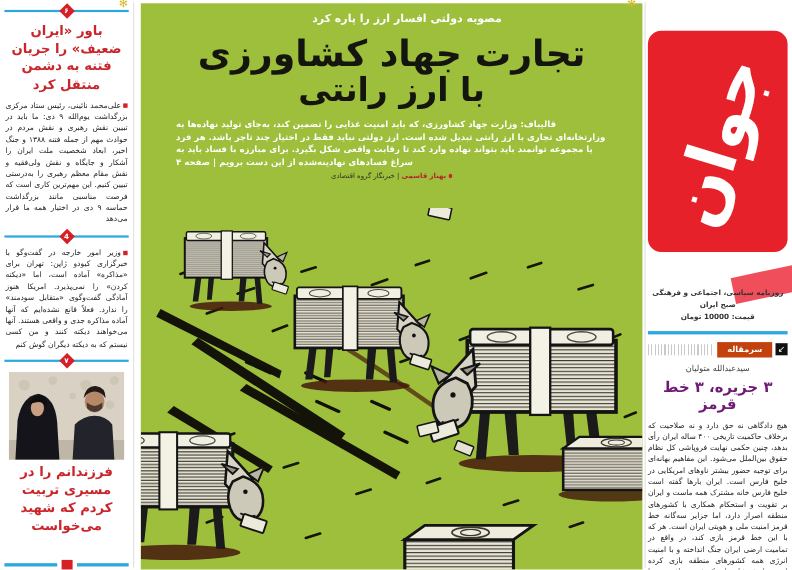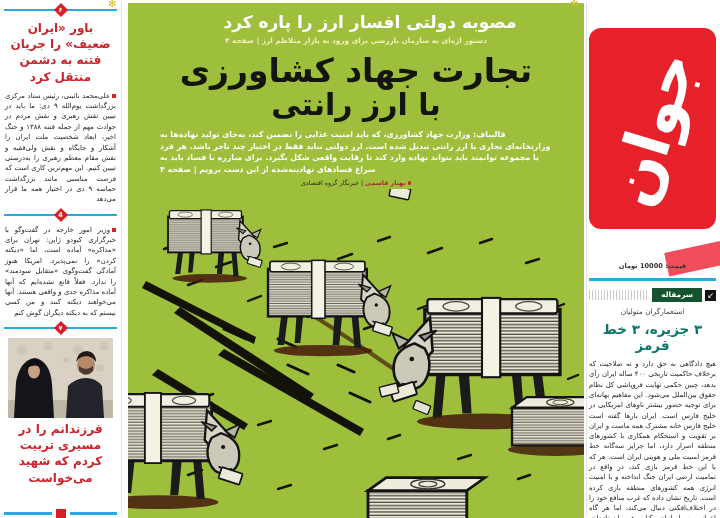--- a/index.html
+++ b/index.html
@@ -23,45 +23,45 @@
   .story-body { font-size:6.9px; line-height:1.5; text-align:justify; color:#222; margin:0 1px 4px; }
   .sq { display:inline-block; width:4px; height:4px; background:#d61f26; margin-left:2px; vertical-align:middle; }
   .photo { width:105px; margin:0 auto; display:block; }
   .cut-divider { position:absolute; bottom:-2px; left:0; right:0; display:flex; align-items:center; gap:4px; }
   .cut-divider .bl { flex:1; height:3px; background:#2aa9e0; }
   .cut-divider .rs { width:10px; height:9px; background:#d61f26; }
 
   
   .green-panel { position:absolute; left:128px; top:3px; width:456px; height:515px; background:#9ebf3b; overflow:hidden; }
   .green-text { position:relative; z-index:2; padding-top:9px; }
-  .kicker { color:#fff; font-weight:bold; font-size:17px; text-align:center;padding-left:28px; }
+  .kicker { color:#fff; font-weight:bold; font-size:10px; text-align:center;padding-left:28px; }
   .kicker-sub { color:#f2eebc; font-size:7.3px; text-align:center; margin-top:4px; font-weight:bold; }
   .main-head { color:#151510; font-weight:bold; text-align:center; line-height:1.08; margin-top:8px; letter-spacing:-0.5px; }
   .main-head .l1 { font-size:33px; display:block;text-align:center; }
   .main-head .l2 { font-size:30px; display:block; }
   .summary { color:#ffffff; font-weight:bold; font-size:7.8px; line-height:1.5; text-align:left; width:392px; margin:8px auto 0; }
   .lead-byline { text-align:center; font-size:6.3px; margin-top:3px; color:#2e2e20; }
   .lead-byline .dot { display:inline-block; width:3.5px; height:3.5px; border-radius:50%; background:#d61f26; vertical-align:middle; margin-left:2px; }
   .lead-byline .name { color:#b3262b; font-weight:bold; }
   .illu { position:absolute; left:0; top:186px; width:456px; height:329px; z-index:1; }
 
   
   .right-col { position:absolute; left:589px; top:0; width:127px; height:518px; }
   .logo-box { margin-top:28px; height:201px; background:#e62129; border-radius:12px; display:flex; align-items:center; justify-content:center; overflow:hidden; }
   .logo-text { color:#fff; font-size:62px; font-weight:bold; transform:rotate(-73deg); line-height:1; }
   .masthead-info { position:relative; text-align:center; font-size:6.6px; font-weight:bold; color:#333; line-height:1.7; margin-top:8px; }
   .masthead-info div { position:relative; z-index:1; }
   .ribbon { position:absolute; z-index:0; left:14px; top:9px; width:64px; height:24px; background:#ee3b49; transform:rotate(-12deg); opacity:.9; }
   .blue-bar { height:3px; background:#2aa9e0; margin:6px 0 7px; }
   .badge-row { display:flex; align-items:center; gap:3px; }
   .badge-icon { width:11px; height:11px; background:#111; color:#fff; font-size:8px; line-height:11px; text-align:center; flex:0 0 auto; }
-  .badge { background:#14532d; color:#fff; font-size:7.4px; font-weight:bold; padding:2px 9px 3px; white-space:nowrap; }
+  .badge { background:#c2410c; color:#fff; font-size:7.4px; font-weight:bold; padding:2px 9px 3px; white-space:nowrap; }
   .stripes { flex:1; height:10px; background:repeating-linear-gradient(90deg,#c9c9c9 0 1px,transparent 1px 3px); }
   .author { font-size:7.4px; color:#444; text-align:center; margin:5px 0 2px; }
-  .ed-title { font-size:13.5px; font-weight:bold; color:#0f766e; text-align:center; margin:5px 0 6px; }
+  .ed-title { font-size:13.5px; font-weight:bold; color:#701a75; text-align:center; margin:5px 0 6px; }
   .ed-body { font-size:6.9px; line-height:1.49; text-align:justify; color:#222; }
 </style>
 </head>
 <body>
 
 <div class="page">
 
   <span class="flower f1">✻</span>
   <span class="flower f2">✻</span>
   <div class="v-div one"></div>
@@ -118,21 +118,20 @@
     <div class="cut-divider">
       <div class="bl"></div>
       <div class="rs"></div>
       <div class="bl"></div>
     </div>
   </aside>
 
   <main class="green-panel">
     <div class="green-text">
       <div class="kicker">مصوبه دولتی افسار ارز را پاره کرد</div>
-      <div class="kicker-sub">دستور اژه‌ای به سازمان بازرسی برای ورود به بازار متلاطم ارز | صفحه ۴</div>
       <h1 class="main-head">
         <span class="l1">تجارت جهاد کشاورزی</span>
         <span class="l2">با ارز رانتی</span>
       </h1>
       <p class="summary">قالیباف: وزارت جهاد کشاورزی، که باید امنیت غذایی را تضمین کند، به‌جای تولید نهاده‌ها به وزارتخانه‌ای تجاری با ارز رانتی تبدیل شده است. ارز دولتی نباید فقط در اختیار چند تاجر باشد. هر فرد یا مجموعه توانمند باید بتواند نهاده وارد کند تا رقابت واقعی شکل بگیرد. برای مبارزه با فساد باید به سراغ فسادهای نهادینه‌شده از این دست برویم | صفحه ۴</p>
       <div class="lead-byline">
         <span class="dot"></span><span class="name">بهناز قاسمی</span> <span>| خبرنگار گروه اقتصادی</span>
       </div>
     </div>
 
@@ -194,30 +193,31 @@
     </svg>
   </main>
 
   <aside class="right-col">
     <div class="logo-box">
       <div class="logo-text">جوان</div>
     </div>
 
     <div class="masthead-info">
       <div class="ribbon"></div>
+      <div>روزنامه سیاسی، اجتماعی و فرهنگی صبح ایران</div>
       <div>قیمت: 10000 تومان</div>
     </div>
 
     <div class="blue-bar"></div>
 
     <div class="badge-row">
       <span class="badge-icon">↙</span>
       <span class="badge">سرمقاله</span>
       <span class="stripes"></span>
     </div>
 
-    <div class="author">استعمارگران متولیان</div>
+    <div class="author">سیدعبدالله متولیان</div>
     <h3 class="ed-title">۳ جزیره، ۳ خط قرمز</h3>
     <p class="ed-body">هیچ دادگاهی نه حق دارد و نه صلاحیت که برخلاف حاکمیت تاریخی ۴۰۰ ساله ایران رأی بدهد، چنین حکمی نهایت فروپاشی کل نظام حقوق بین‌الملل می‌شود. این مفاهیم بهانه‌ای برای توجیه حضور بیشتر ناوهای امریکایی در خلیج فارس است. ایران بارها گفته است خلیج فارس خانه مشترک همه ماست و ایران بر تقویت و استحکام همکاری با کشورهای منطقه اصرار دارد، اما جزایر سه‌گانه خط قرمز امنیت ملی و هویتی ایران است. هر که با این خط قرمز بازی کند، در واقع در تمامیت ارضی ایران جنگ انداخته و با امنیت انرژی همه کشورهای منطقه بازی کرده است. تاریخ نشان داده که غرب منافع خود را در اختلاف‌افکنی دنبال می‌کند، اما هر گاه اعراب و ایرانیان کنار هم ایستاده‌اند، عقب‌نشینی استعمارگران را در پی داشته است. زمان آن رسیده که ریاض و ابوظبی به جای تکرار سناریوی لندن و واشنگتن، به فکر سناریوی امنیت منطقه‌ای (تهران، ریاض، دوحه، مسقط) برای یک خلیج فارس امن، باثبات و بدون حضور بیگانه باشند. انتخاب با آنهاست | صفحه ۲</p>
 
   </aside>
 
 </div>
 
 </body></html>

